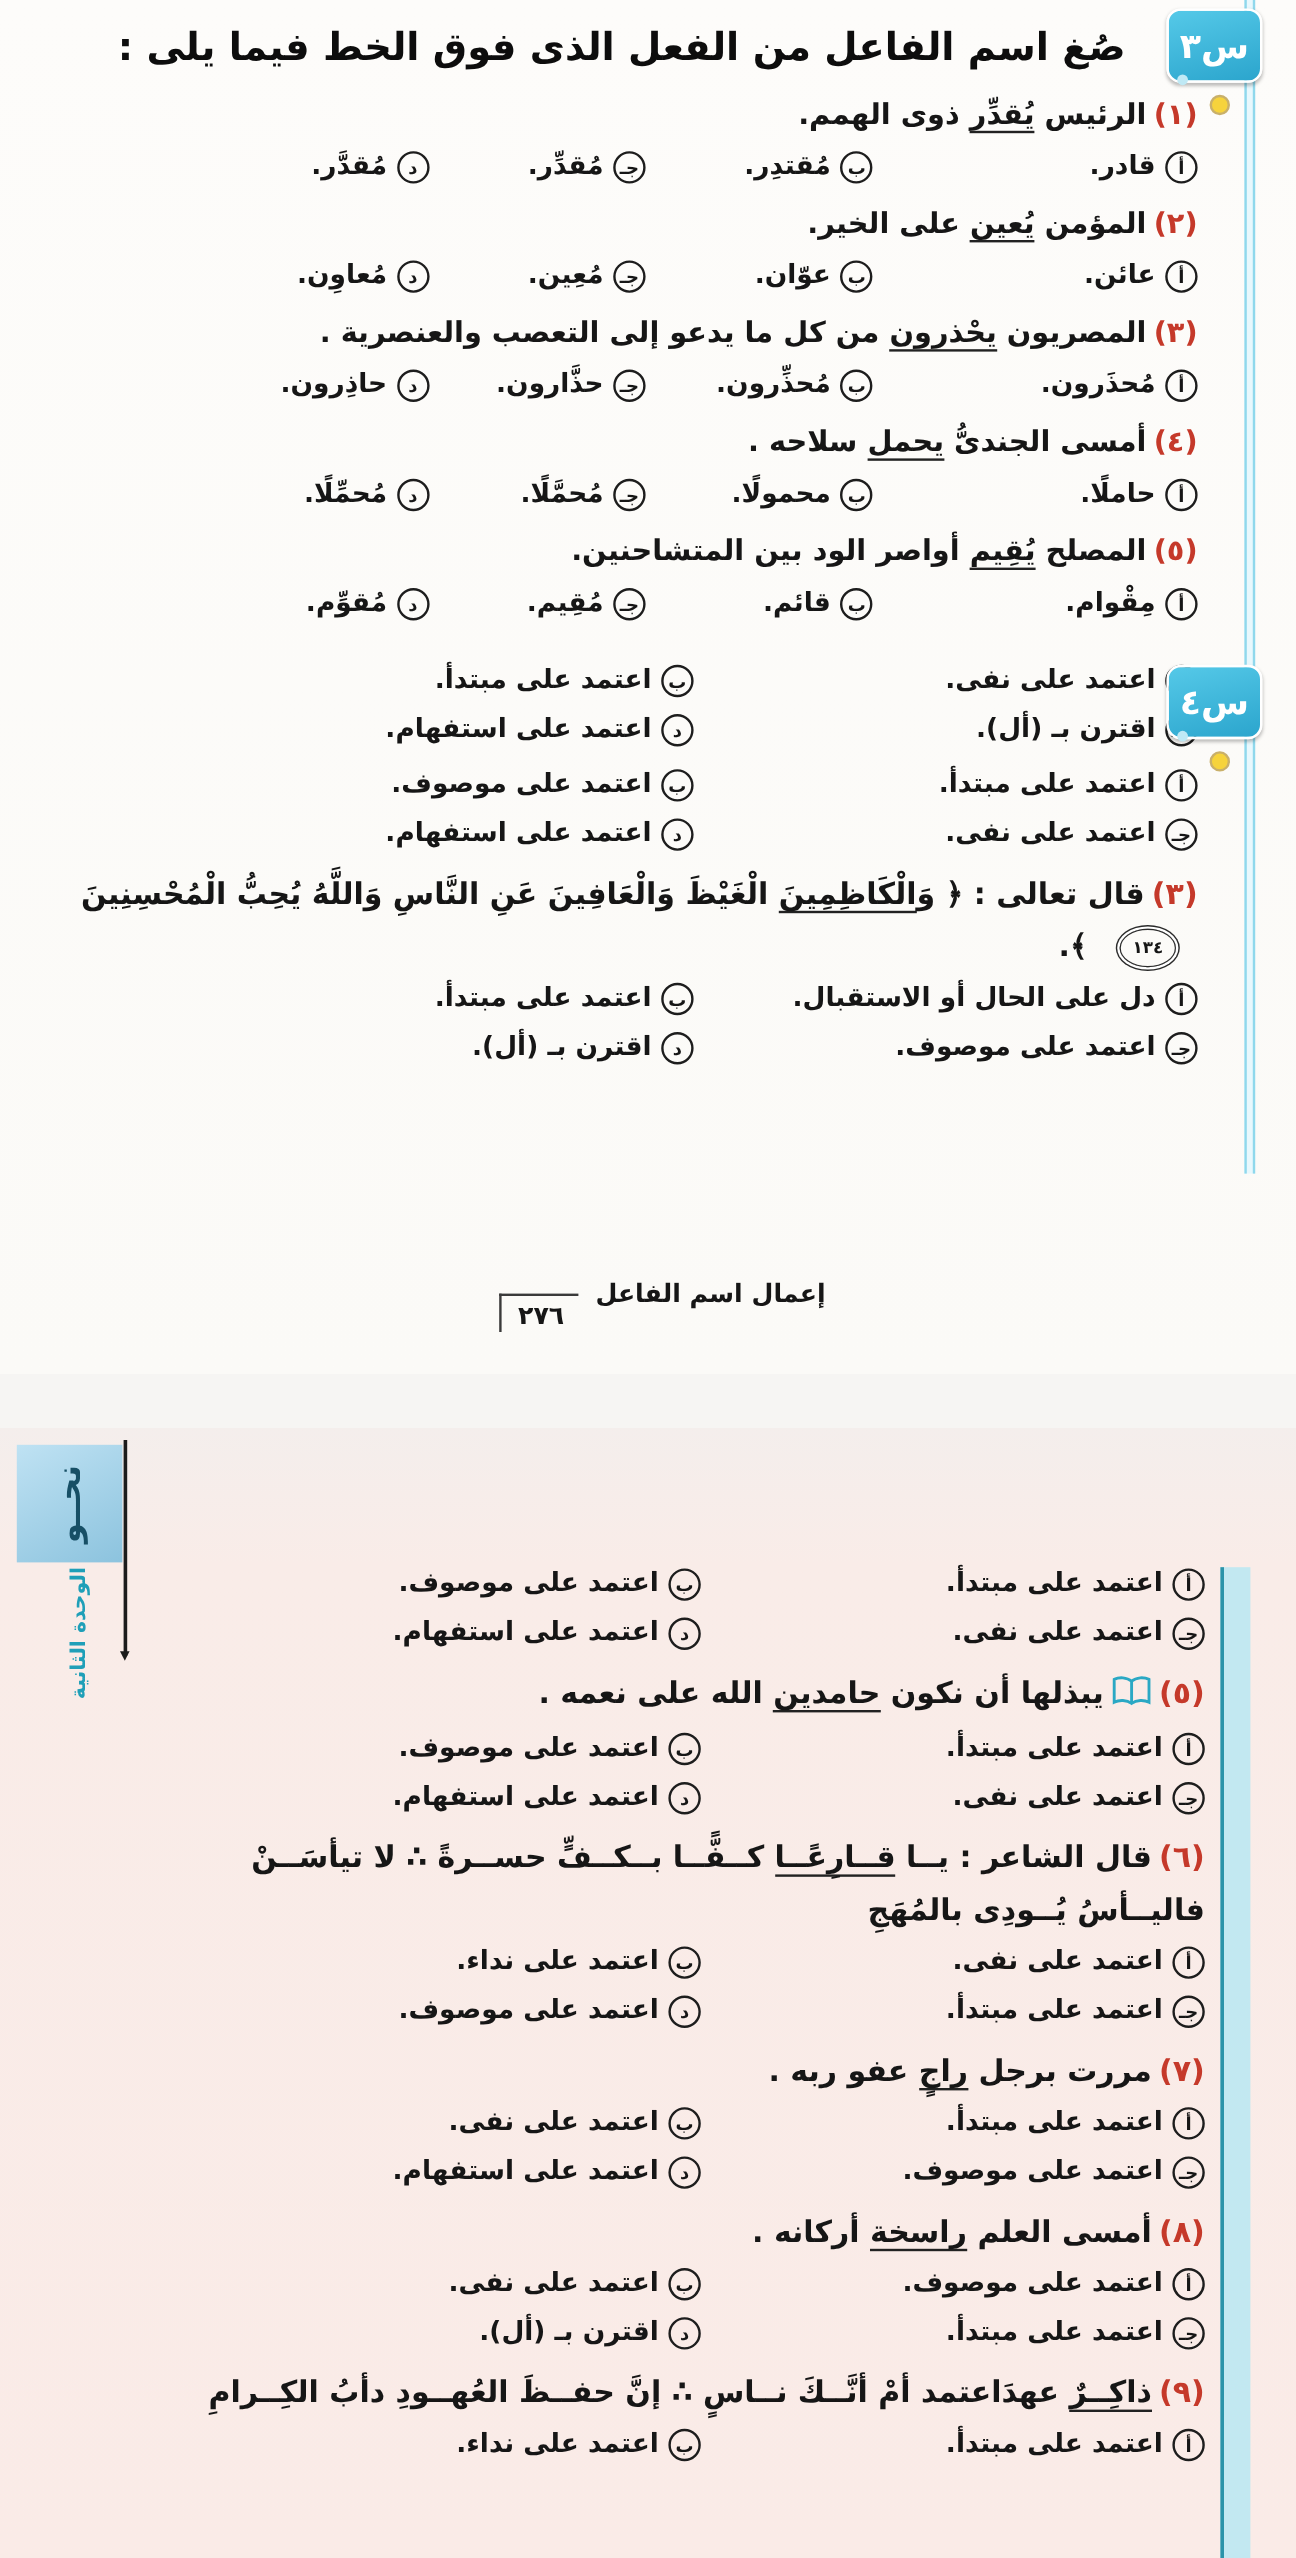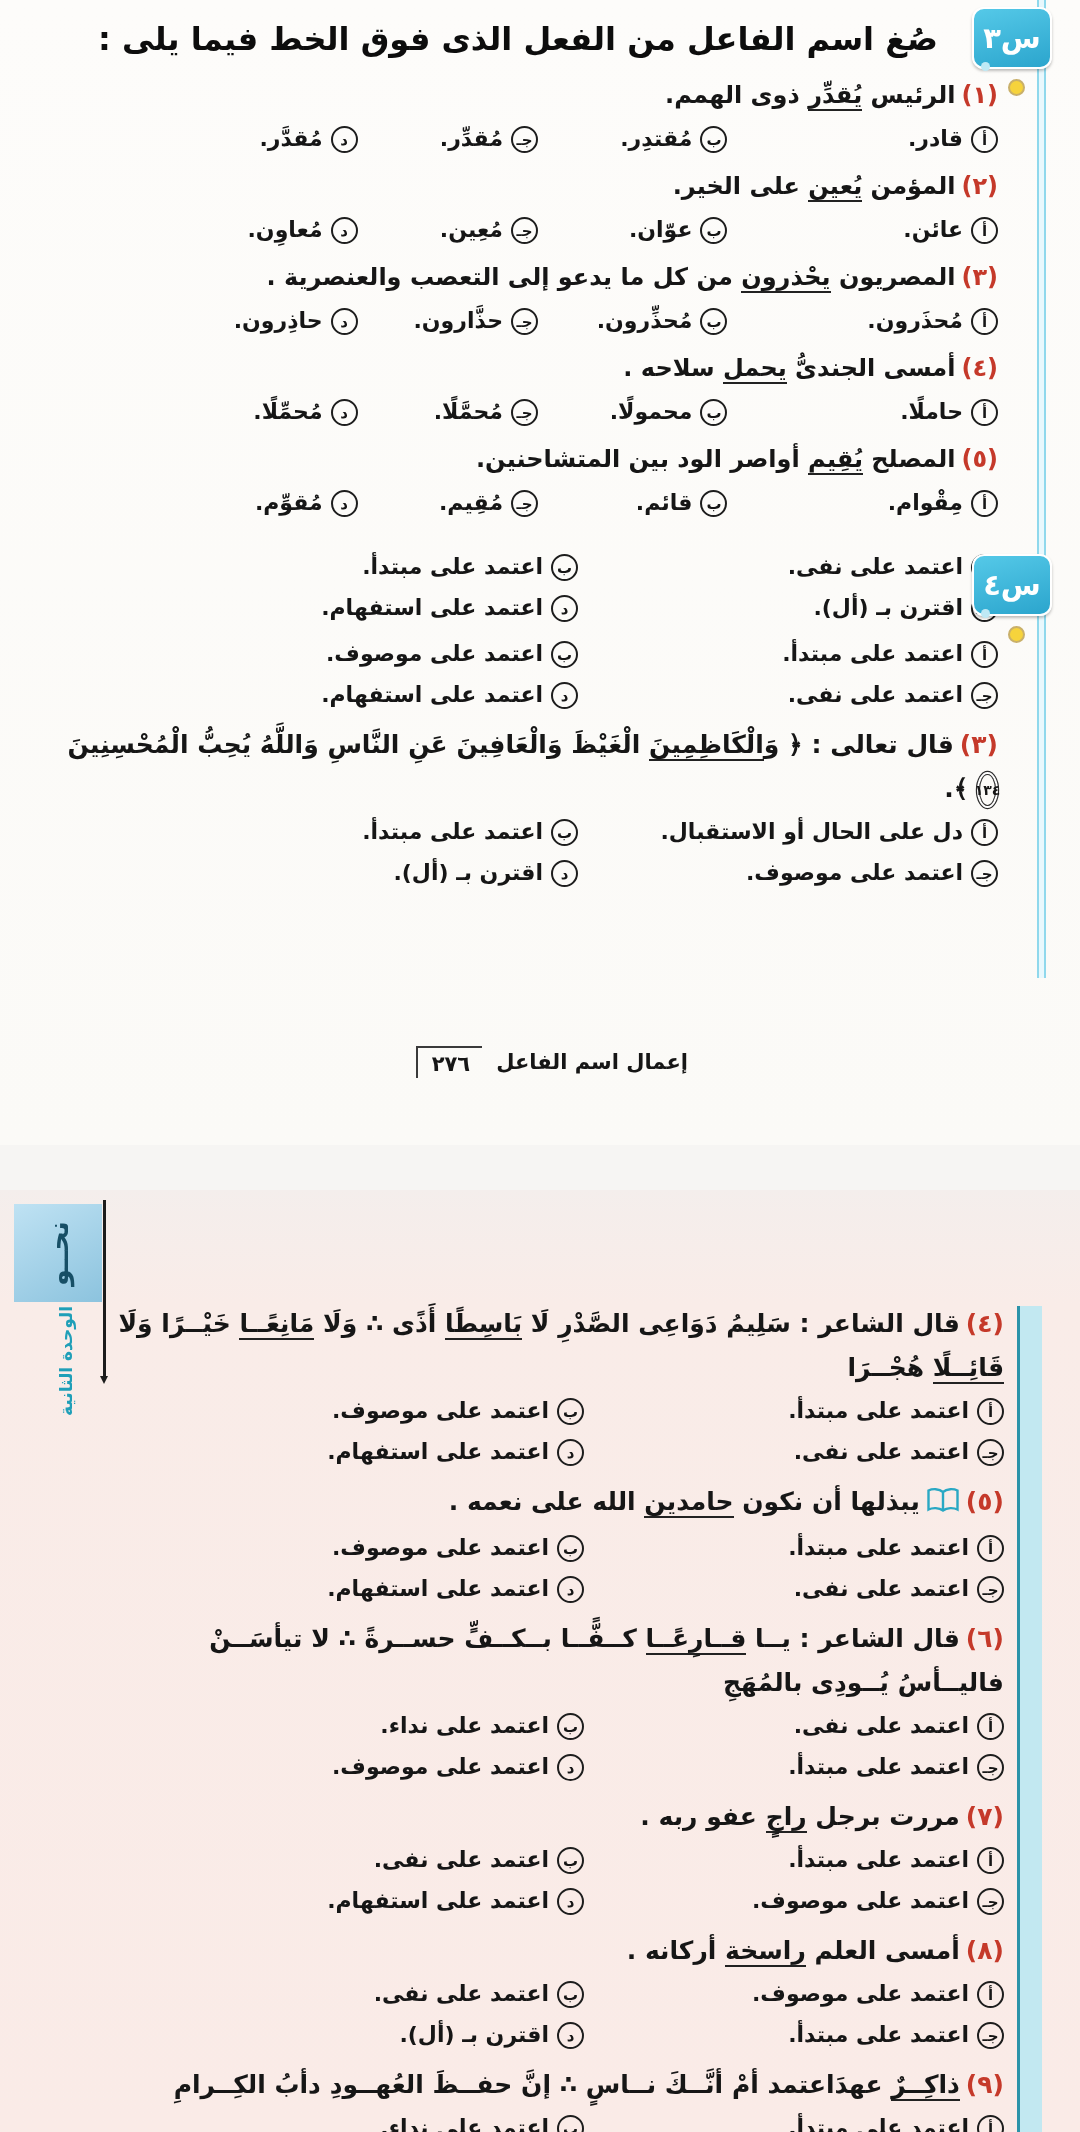--- a/index.html
+++ b/index.html
@@ -67,34 +67,34 @@
   .s2block { margin-bottom:10px; }
   .s2block .qline { font-size:25px; line-height:44px; margin-bottom:3px; }
   .poem { font-size:26px; }
   .opts2 {
     display:grid; grid-template-columns:1fr 1fr;
     width:840px; row-gap:5px; margin-bottom:6px;
   }
   .opts2 .opt { line-height:36px; }
 
   .vnum {
-    display:inline-flex; width:17px; height:32px; vertical-align:middle;
+    display:inline-flex; width:47px; height:32px; vertical-align:middle;
     border:1.6px solid #2a2a2a; border-radius:50%;
     box-shadow:0 0 0 2px #fff, 0 0 0 3.2px #2a2a2a;
     align-items:center; justify-content:center;
-    font-size:14px; font-weight:700; margin:0 2px;
+    font-size:14px; font-weight:700; margin:0 18px;
   }
   .book-icon { display:inline-block; vertical-align:-3px; margin-left:6px; }
 
   .footer1 {
     position:absolute; top:1046px; right:392px;
     display:flex; align-items:center; gap:14px;
     font-size:21px; font-weight:700;
   }
-  .pgnum-box { border-top:2.2px solid #3a3a3a; border-left:2.2px solid #3a3a3a; padding:4px 12px 2px 14px; font-weight:800; }
+  .pgnum-box { border-top:2.2px solid #3a3a3a; border-left:2.2px solid #3a3a3a; padding:4px 12px 2px 14px; font-weight:800;margin-top:32px; }
 
   
   .page2 {
     position:absolute; top:1190px; left:0; width:1080px; height:942px;
     background:linear-gradient(#f4eeec 0%, #f9ece8 12%, #faebe7 100%);
   }
   .p2-bar {
     position:absolute; right:38px; top:116px; bottom:0; width:25px;
     background:#c2e8f1; border-left:3.5px solid #2b93a9;
   }
@@ -339,23 +339,20 @@
 
   <div class="side-sq">
     <span class="side-tab">نحــو</span>
   </div>
   <div class="side-line"></div>
   <div class="side-unit">الوحدة الثانية</div>
 
   <div class="qs2p2">
 
     <div class="s2block">
-      <div class="qline poem">
-        <span class="qnum">(٤)</span><span>قال الشاعر : سَلِيمُ دَوَاعِى الصَّدْرِ لَا </span><span class="ul">بَاسِطًا</span><span> أَذًى  ∴  وَلَا </span><span class="ul">مَانِعًــا</span><span> خَيْــرًا وَلَا </span><span class="ul">قَائِــلًا</span><span> هُجْــرَا</span>
-      </div>
       <div class="opts2">
         <span class="opt">
             <span class="circ">أ</span>
             <span>اعتمد على مبتدأ.</span>
           </span>
         <span class="opt">
             <span class="circ">ب</span>
             <span>اعتمد على موصوف.</span>
           </span>
         <span class="opt">

